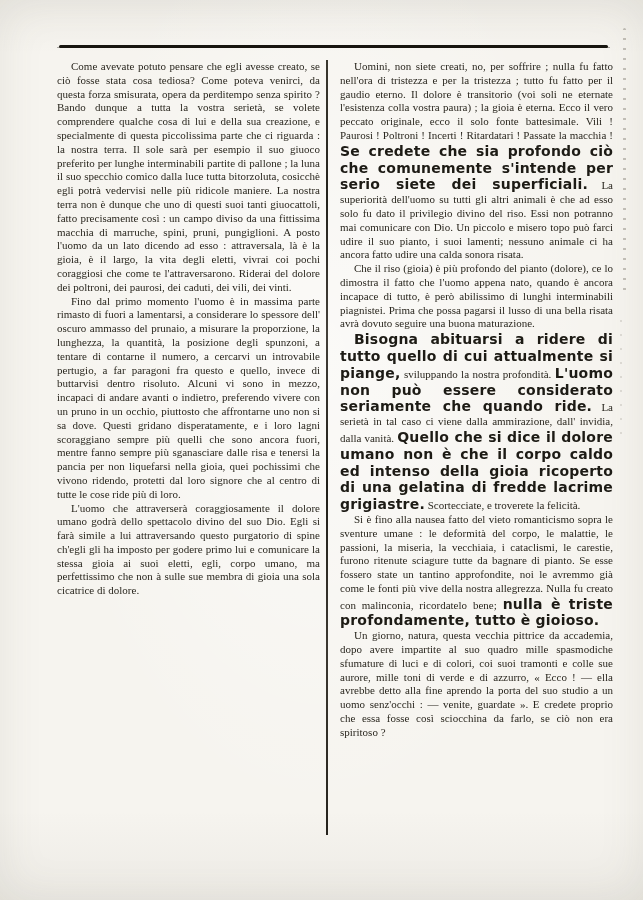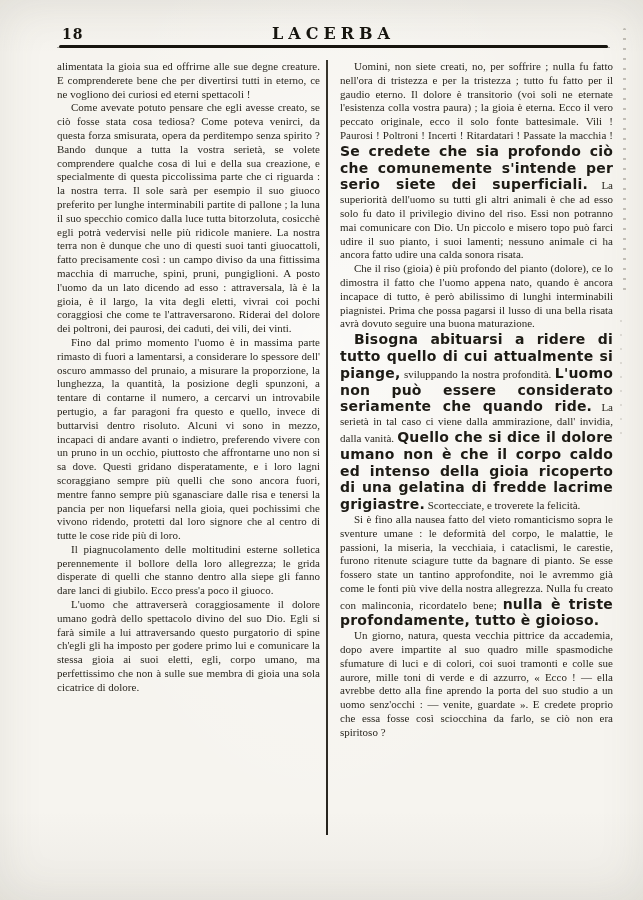--- a/index.html
+++ b/index.html
@@ -88,33 +88,27 @@
     position:absolute; right:21px; top:320px; width:2px; height:120px;
     background:repeating-linear-gradient(to bottom,
       rgba(110,104,92,0.18) 0 2px, rgba(110,104,92,0) 2px 14px);
   }
 </style>
 </head>
 <body>
 
 <div class="page">
 
-  <div class="header">
-    <span class="page-number">18</span>
-    <div class="masthead">LACERBA</div>
-  </div>
 
   <div class="header-rule"></div>
 
   <div class="columns">
     <div class="col col-left">
-        <p class="para noindent"><span class="plain">alimentata la gioia sua ed offrirne alle sue degne creature. E comprenderete bene che per divertirsi tutti in eterno, ce ne vogliono dei curiosi ed eterni spettacoli !</span></p>
         <p class="para"><span class="plain">Come avevate potuto pensare che egli avesse creato, se ciò fosse stata cosa tediosa? Come poteva venirci, da questa forza smisurata, opera da perditempo senza spirito ? Bando dunque a tutta la vostra serietà, se volete comprendere qualche cosa di lui e della sua creazione, e specialmente di questa piccolissima parte che ci riguarda : la nostra terra. Il sole sarà per esempio il suo giuoco preferito per lunghe interminabili partite di pallone ; la luna il suo specchio comico dalla luce tutta bitorzoluta, cosicchè egli potrà vedervisi nelle più ridicole maniere. La nostra terra non è dunque che uno di questi suoi tanti giuocattoli, fatto precisamente così : un campo diviso da una fittissima macchia di marruche, spini, pruni, pungiglioni. A posto l'uomo da un lato dicendo ad esso : attraversala, là è la gioia, è il largo, la vita degli eletti, vivrai coi pochi coraggiosi che come te l'attraversarono. Riderai del dolore dei poltroni, dei paurosi, dei caduti, dei vili, dei vinti.</span></p>
         <p class="para"><span class="plain">Fino dal primo momento l'uomo è in massima parte rimasto di fuori a lamentarsi, a considerare lo spessore dell' oscuro ammasso del prunaio, a misurare la proporzione, la lunghezza, la quantità, la posizione degli spunzoni, a tentare di contarne il numero, a cercarvi un introvabile pertugio, a far paragoni fra questo e quello, invece di buttarvisi dentro risoluto. Alcuni vi sono in mezzo, incapaci di andare avanti o indietro, preferendo vivere con un pruno in un occhio, piuttosto che affrontarne uno non si sa dove. Questi gridano disperatamente, e i loro lagni scoraggiano sempre più quelli che sono ancora fuori, mentre fanno sempre più sganasciare dalle risa e tenersi la pancia per non liquefarsi nella gioia, quei pochissimi che vivono ridendo, protetti dal loro signore che al centro di tutte le cose ride più di loro.</span></p>
-        <p class="para"><span class="plain">Il piagnucolamento delle moltitudini esterne solletica perennemente il bollore della loro allegrezza; le grida disperate di quelli che stanno dentro alla siepe gli fanno dare lanci di giubilo. Ecco press'a poco il giuoco.</span></p>
         <p class="para"><span class="plain">L'uomo che attraverserà coraggiosamente il dolore umano godrà dello spettacolo divino del suo Dio. Egli si farà simile a lui attraversando questo purgatorio di spine ch'egli gli ha imposto per godere primo lui e comunicare la stessa gioia ai suoi eletti, egli, corpo umano, ma perfettissimo che non à sulle sue membra di gioia una sola cicatrice di dolore.</span></p>
       </div>
     <div class="divider"></div>
     <div class="col col-right">
         <p class="para"><span class="plain">Uomini, non siete creati, no, per soffrire ; nulla fu fatto nell'ora di tristezza e per la tristezza ; tutto fu fatto per il gaudio eterno. Il dolore è transitorio (voi soli ne eternate l'esistenza colla vostra paura) ; la gioia è eterna. Ecco il vero peccato originale, ecco il solo fonte battesimale. Vili ! Paurosi ! Poltroni ! Incerti ! Ritardatari ! Passate la macchia ! </span><span class="emph">Se credete che sia profondo ciò che comunemente s'intende per serio siete dei superficiali.</span><span class="plain"> La superiorità dell'uomo su tutti gli altri animali è che ad esso solo fu dato il privilegio divino del riso. Essi non potranno mai comunicare con Dio. Un piccolo e misero topo può farci udire il suo pianto, i suoi lamenti; nessuno animale ci ha ancora fatto udire una calda sonora risata.</span></p>
         <p class="para"><span class="plain">Che il riso (gioia) è più profondo del pianto (dolore), ce lo dimostra il fatto che l'uomo appena nato, quando è ancora incapace di tutto, è però abilissimo di lunghi interminabili piagnistei. Prima che possa pagarsi il lusso di una bella risata avrà dovuto seguire una buona maturazione.</span></p>
         <p class="para"><span class="emph">Bisogna abituarsi a ridere di tutto quello di cui attualmente si piange,</span><span class="plain"> sviluppando la nostra profondità. </span><span class="emph">L'uomo non può essere considerato seriamente che quando ride.</span><span class="plain"> La serietà in tal caso ci viene dalla ammirazione, dall' invidia, dalla vanità. </span><span class="emph">Quello che si dice il dolore umano non è che il corpo caldo ed intenso della gioia ricoperto di una gelatina di fredde lacrime grigiastre.</span><span class="plain"> Scortecciate, e troverete la felicità.</span></p>
         <p class="para"><span class="plain">Si è fino alla nausea fatto del vieto romanticismo sopra le sventure umane : le deformità del corpo, le malattie, le passioni, la miseria, la vecchiaia, i cataclismi, le carestie, furono ritenute sciagure tutte da bagnare di pianto. Se esse fossero state un tantino approfondite, noi le avremmo già come le fonti più vive della nostra allegrezza. Nulla fu creato con malinconia, ricordatelo bene; </span><span class="emph">nulla è triste profondamente, tutto è gioioso.</span></p>
         <p class="para"><span class="plain">Un giorno, natura, questa vecchia pittrice da accademia, dopo avere impartite al suo quadro mille spasmodiche sfumature di luci e di colori, coi suoi tramonti e colle sue aurore, mille toni di verde e di azzurro, « Ecco ! — ella avrebbe detto alla fine aprendo la porta del suo studio a un uomo senz'occhi : — venite, guardate ». E credete proprio che essa fosse così sciocchina da farlo, se ciò non era spiritoso ?</span></p>
       </div>

